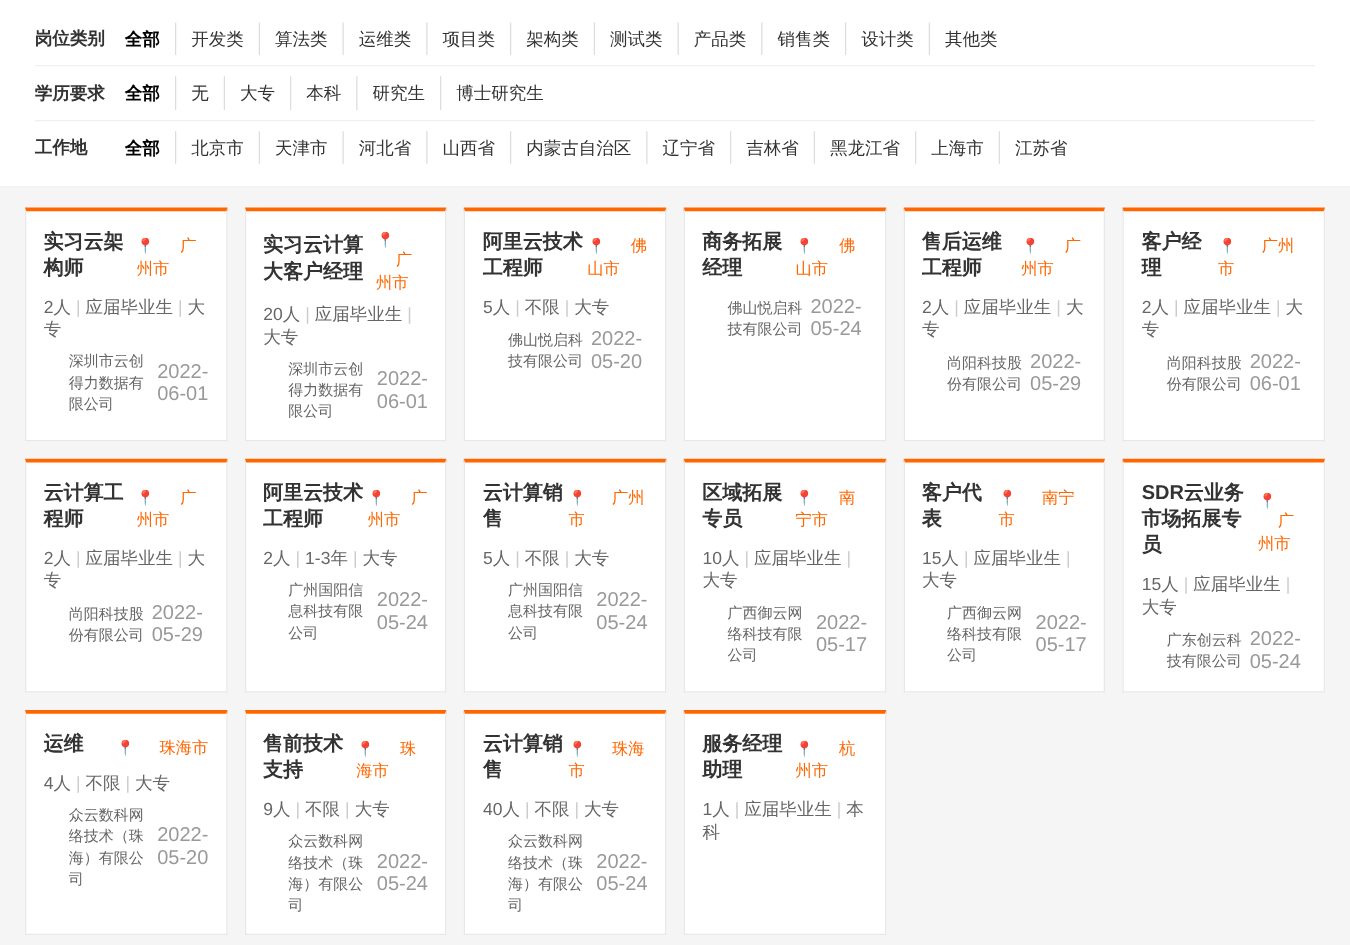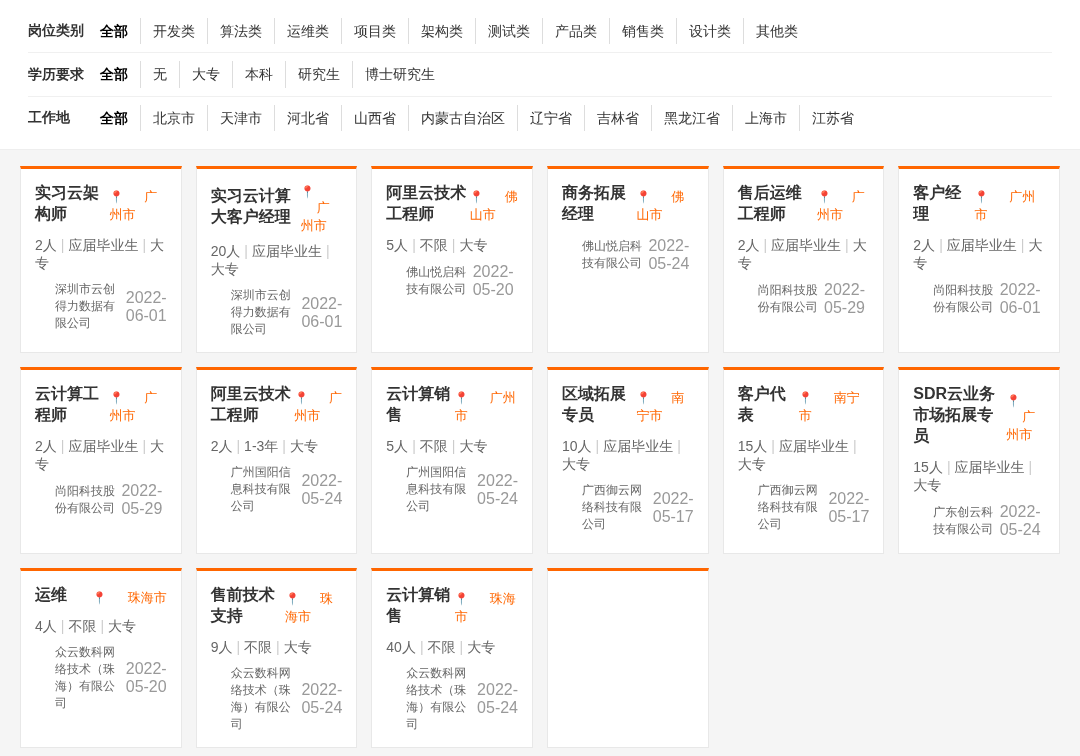--- a/index.html
+++ b/index.html
@@ -310,14 +310,24 @@
     </div>
     <div class="job-tags">
       <span>40人</span><span class="separator">|</span><span>不限</span><span class="separator">|</span><span>大专</span>
     </div>
     <div class="job-footer">
       <span class="company-name">众云数科网络技术（珠海）有限公司</span>
       <span class="post-date">2022-05-24</span>
     </div>
   </div>
     <div class="job-card">
+    <div class="job-title-row">
+      <span class="job-title">服务经理助理</span>
+      <span>
+        <span class="job-location-icon">📍</span>
+        <span class="job-location">杭州市</span>
+      </span>
+    </div>
+    <div class="job-tags">
+      <span>1人</span><span class="separator">|</span><span>应届毕业生</span><span class="separator">|</span><span>本科</span>
+    </div>
   </div>
   </div>
 
 </body></html>

